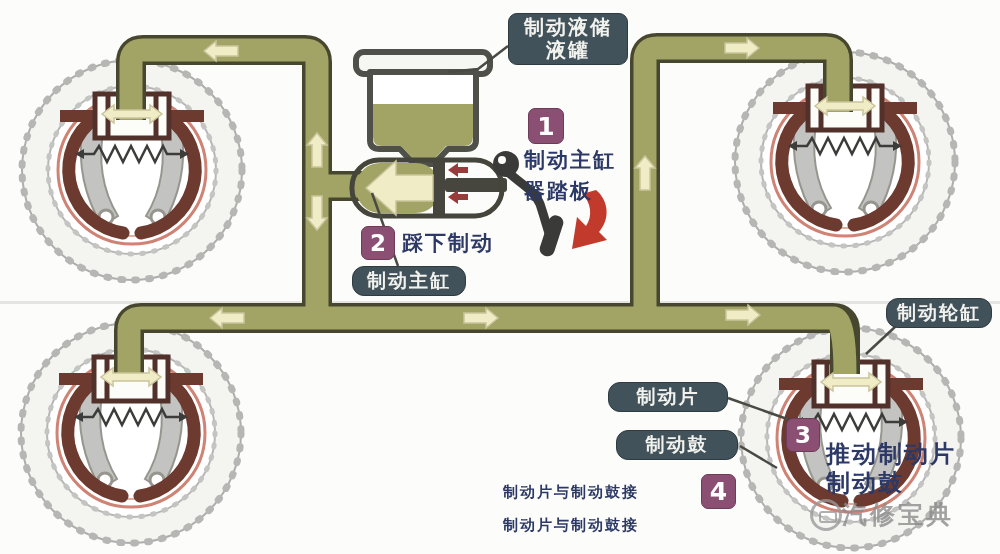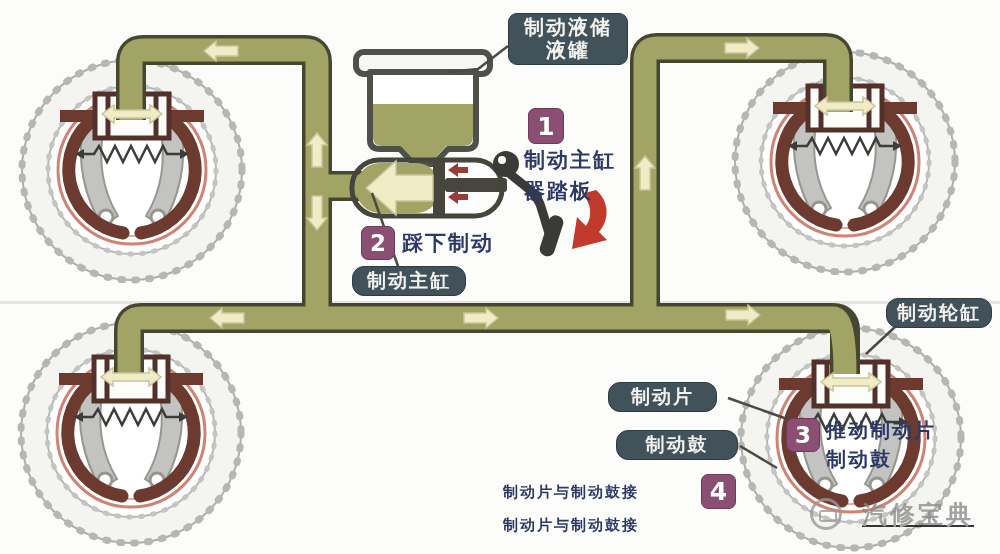--- a/index.html
+++ b/index.html
@@ -6,21 +6,21 @@
   #stage{position:relative;width:1000px;height:554px;background:#fcfcfa;overflow:hidden;
          font-family:"DejaVu Sans","Liberation Sans",sans-serif;}
   #diagram{position:absolute;left:0;top:0;}
   .lbl{position:absolute;background:#42525a;color:#f2f2ee;font-weight:bold;
        border:1px solid #2e3b40;border-radius:9px;text-align:center;
        letter-spacing:2px;line-height:1.15;box-sizing:border-box;}
   .badge{position:absolute;width:36px;height:36px;background:#8a4f72;color:#fff;
          border-radius:7px;border:1px solid #6e3c58;font-size:25px;font-weight:bold;
          display:flex;align-items:center;justify-content:center;box-sizing:border-box;}
   .steptext{position:absolute;color:#2c3966;font-weight:bold;letter-spacing:2px;}
-  .wm{position:absolute;display:flex;align-items:flex-start;gap:20px;opacity:.78;text-decoration:underline;}
+  .wm{position:absolute;display:flex;align-items:flex-end;gap:0;opacity:.78;}
   .wm-text{color:#8a8a8a;font-size:25px;font-weight:bold;letter-spacing:3px;}
   .wm-logo{width:32px;height:32px;border:3px solid #999;border-radius:50%;
            position:relative;box-sizing:border-box;}
   .wm-logo:after{content:"";position:absolute;left:6px;top:9px;width:14px;height:8px;
            border:2px solid #999;border-radius:3px;}
 </style>
 </head>
 <body>
 
 <div id="stage">
@@ -153,32 +153,32 @@
 </div>
 
 <div class="lbl" style="left:352px;top:266px;padding:3px 14px;font-size:19px;border-radius:12px;">
   <span>制动主缸</span>
 </div>
 
 <div class="lbl" style="left:886px;top:298px;padding:3px 10px;font-size:19px;border-radius:12px;">
   <span>制动轮缸</span>
 </div>
 
-<div class="lbl" style="left:608px;top:382px;width:109px;padding:3px 0;font-size:19px;border-radius:12px;">
+<div class="lbl" style="left:608px;top:382px;width:120px;padding:3px 0;font-size:19px;border-radius:12px;">
   <span>制动片</span>
 </div>
 
 <div class="lbl" style="left:616px;top:430px;width:122px;padding:3px 0;font-size:19px;border-radius:12px;">
   <span>制动鼓</span>
 </div>
 
 <div class="badge" style="left:786px;top:418px;width:34px;height:34px;font-size:23px;">
   <span>3</span>
 </div>
-<div class="steptext" style="left:826px;top:416px;font-size:20px;line-height:29px;">
+<div class="steptext" style="left:826px;top:440px;font-size:24px;line-height:29px;">
   <span>推动制动片</span><br>
   <span>制动鼓</span>
 </div>
 
 <div class="badge" style="left:701px;top:474px;width:35px;height:35px;">
   <span>4</span>
 </div>
 <div class="steptext" style="left:503px;top:476px;font-size:15px;line-height:33px;">
   <span>制动片与制动鼓接</span><br>
   <span>制动片与制动鼓接</span>

